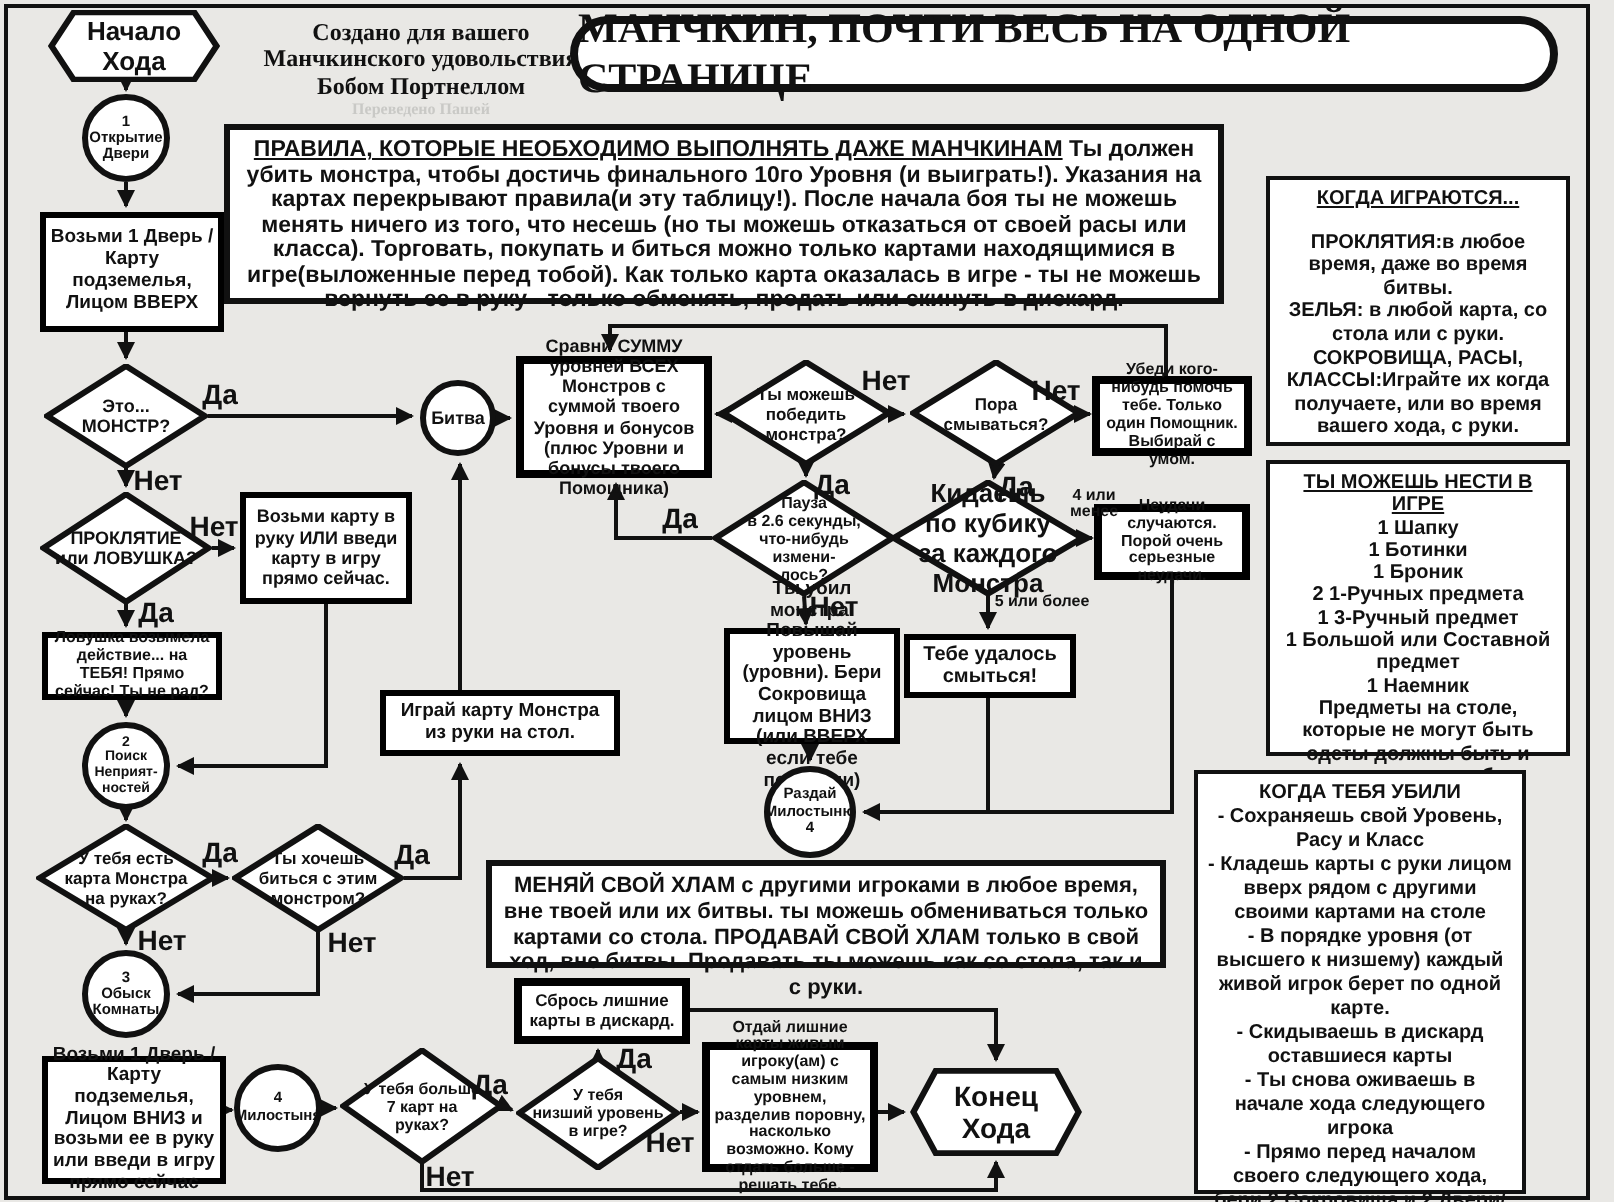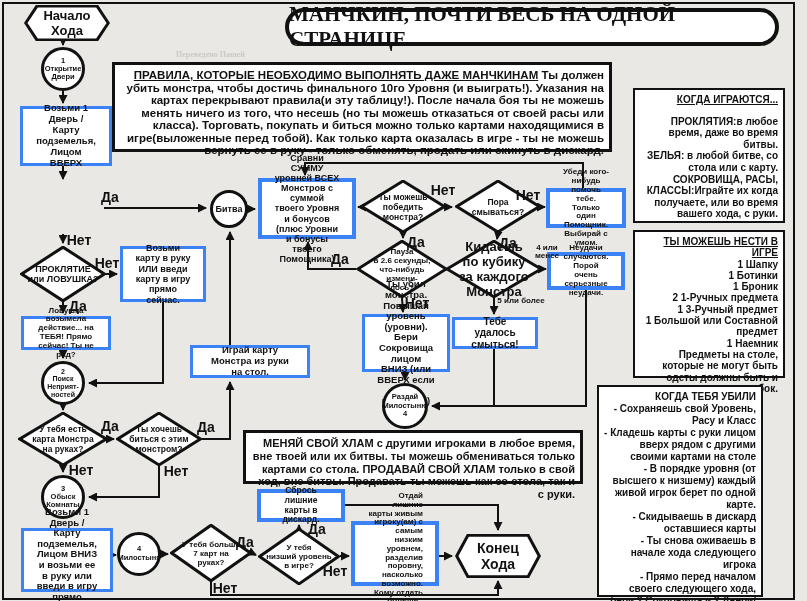--- a/index.html
+++ b/index.html
@@ -4,30 +4,30 @@
 <style>
   html,body{margin:0;padding:0;background:#dedede;}
   .stage{position:relative;width:807px;height:601px;background:#e9e8e5;overflow:hidden;
          font-family:"Liberation Sans","DejaVu Sans",sans-serif;color:#111;}
   .frame{position:absolute;left:2px;top:2px;width:789px;height:594px;border:2px solid #111;}
   svg.edges{position:absolute;left:0;top:0;z-index:1;}
   svg.edges polyline{fill:none;stroke:#111;stroke-width:2;}
   .node{position:absolute;display:flex;align-items:center;justify-content:center;
         text-align:center;font-weight:bold;z-index:2;box-sizing:border-box;}
   .node span{white-space:pre-line;position:relative;z-index:1;}
-  .box{background:#fff;border:3px solid #3b82f6;padding:1px 12px;} .b4{border-width:4px;}
+  .box{background:#fff;border:3px solid #000000;padding:1px 2px;} .b4{border-width:4px;}
   .circle{background:#fff;border:3px solid #111;border-radius:50%;}
   .shape{background:transparent;}
   .shape svg{position:absolute;left:0;top:0;width:100%;height:100%;z-index:0;}
   .shape polygon{fill:#fff;stroke:#111;stroke-width:3;vector-effect:non-scaling-stroke;}
   .lbl{position:absolute;transform:translate(-50%,-50%);font-weight:bold;font-size:14px;
        z-index:3;white-space:pre-line;text-align:center;line-height:1.02;}
   .lbl.small{font-size:8px;}
   .info{position:absolute;background:#fff;border:2px solid #111;box-sizing:border-box;
-        padding:4px 5px;font-weight:bold;text-align:right;z-index:2;}
+        padding:4px 5px;font-weight:bold;text-align:center;z-index:2;}
   .info .ttl{text-decoration:underline;}
   .stadium{position:absolute;background:#fff;border:4px solid #111;border-radius:22px;
            display:flex;align-items:center;justify-content:center;z-index:2;
            font-family:"Liberation Serif","DejaVu Serif",serif;font-weight:bold;box-sizing:border-box;}
   .credit{position:absolute;text-align:center;font-family:"Liberation Serif","DejaVu Serif",serif;
           font-weight:bold;z-index:2;}
 </style>
 </head>
 <body>
 
@@ -75,31 +75,34 @@
     <polyline points="211,582 211,595 498,595 498,581" marker-end="url(#ah)"></polyline>
     <polyline points="299,528 299,525" marker-end="url(#ah)"></polyline>
     <polyline points="340,556 349,556" marker-end="url(#ah)"></polyline>
     <polyline points="439,556 452,556" marker-end="url(#ah)"></polyline>
     <polyline points="345,505 498,505 498,530" marker-end="url(#ah)"></polyline>
   </svg>
 
   <div class="stadium" style="left:285px;top:8px;width:494px;height:38px;font-size:21px;">
       <span>МАНЧКИН, ПОЧТИ ВЕСЬ НА ОДНОЙ СТРАНИЦЕ</span>
     </div>
+  <div class="credit" style="left:128px;top:10px;width:165px;font-size:12px;line-height:1.12;white-space:pre-line;"><span>Создано для вашего
+Манчкинского удовольствия
+Бобом Портнеллом</span></div>
   <div class="credit" style="left:128px;top:50px;width:165px;font-size:8px;color:#c9c9c6;"><span>Переведено Пашей</span></div>
 
   <div class="info" style="left:112px;top:62px;width:500px;height:90px;font-size:11.5px;line-height:1.09;border-width:3px;">
     <span class="ttl">ПРАВИЛА, КОТОРЫЕ НЕОБХОДИМО ВЫПОЛНЯТЬ ДАЖЕ МАНЧКИНАМ</span>
     <span>Ты должен убить монстра, чтобы достичь финального 10го Уровня (и выиграть!). Указания на картах перекрывают правила(и эту таблицу!). После начала боя ты не можешь менять ничего из того, что несешь (но ты можешь отказаться от своей расы или класса). Торговать, покупать и биться можно только картами находящимися в игре(выложенные перед тобой). Как только карта оказалась в игре - ты не можешь вернуть ее в руку - только обменять, продать или скинуть в дискард.</span>
   </div>
 
   <div class="info" style="left:633px;top:88px;width:152px;height:135px;font-size:10px;line-height:1.16;">
     <div class="ttl">КОГДА ИГРАЮТСЯ...</div>
     <div style="margin-top:10px;">ПРОКЛЯТИЯ:в любое время, даже во время битвы.</div>
-    <div>ЗЕЛЬЯ: в любой битве, со стола или с карту.</div>
+    <div>ЗЕЛЬЯ: в любой карта, со стола или с руки.</div>
     <div>СОКРОВИЩА, РАСЫ, КЛАССЫ:Играйте их когда получаете, или во время вашего хода, с руки.</div>
   </div>
 
   <div class="info" style="left:633px;top:230px;width:152px;height:148px;font-size:10px;line-height:1.13;">
     <div class="ttl">ТЫ МОЖЕШЬ НЕСТИ В ИГРЕ</div>
     <div>1 Шапку</div>
     <div>1 Ботинки</div>
     <div>1 Броник</div>
     <div>2 1-Ручных предмета</div>
     <div>1 3-Ручный предмет</div>
@@ -128,20 +131,27 @@
 Хода</span>
     </div>
   <div class="node circle" style="left:41px;top:47px;width:44px;height:44px;font-size:7.5px;line-height:1.1;">
       <span>1
 Открытие
 Двери</span>
     </div>
   <div class="node box" style="left:20px;top:106px;width:92px;height:60px;font-size:9.5px;line-height:1.15;">
       <span>Возьми 1 Дверь / Карту подземелья, Лицом ВВЕРХ</span>
     </div>
+  <div class="node shape" style="left:22px;top:182px;width:82px;height:52px;font-size:9px;">
+    <svg viewBox="0 0 100 100" preserveAspectRatio="none">
+        <polygon points="50,2 98,50 50,98 2,50"></polygon>
+      </svg>
+    <span>Это...
+МОНСТР?</span>
+    </div>
   <div class="node shape" style="left:20px;top:246px;width:86px;height:56px;font-size:9px;">
     <svg viewBox="0 0 100 100" preserveAspectRatio="none">
         <polygon points="50,2 98,50 50,98 2,50"></polygon>
       </svg>
     <span>ПРОКЛЯТИЕ
 или ЛОВУШКА?</span>
     </div>
   <div class="node box" style="left:120px;top:246px;width:86px;height:56px;font-size:9px;line-height:1.15;">
       <span>Возьми карту в руку ИЛИ введи карту в игру прямо сейчас.</span>
     </div>
@@ -245,21 +255,21 @@
       <span>Сбрось лишние карты в дискард.</span>
     </div>
   <div class="node shape" style="left:258px;top:528px;width:82px;height:57px;font-size:8px;">
     <svg viewBox="0 0 100 100" preserveAspectRatio="none">
         <polygon points="50,2 98,50 50,98 2,50"></polygon>
       </svg>
     <span>У тебя
 низший уровень
 в игре?</span>
     </div>
-  <div class="node box b4" style="left:351px;top:521px;width:88px;height:65px;font-size:8px;line-height:1.1;text-align:right;">
+  <div class="node box b4" style="left:351px;top:521px;width:88px;height:65px;font-size:8px;line-height:1.1;">
       <span>Отдай лишние карты живым игроку(ам) с самым низким уровнем, разделив поровну, насколько возможно. Кому отдать больше - решать тебе.</span>
     </div>
   <div class="node shape" style="left:455px;top:534px;width:86px;height:44px;font-size:14px;">
     <svg viewBox="0 0 100 100" preserveAspectRatio="none">
         <polygon points="15,3 85,3 98,50 85,97 15,97 2,50"></polygon>
       </svg>
     <span>Конец
 Хода</span>
     </div>
 

